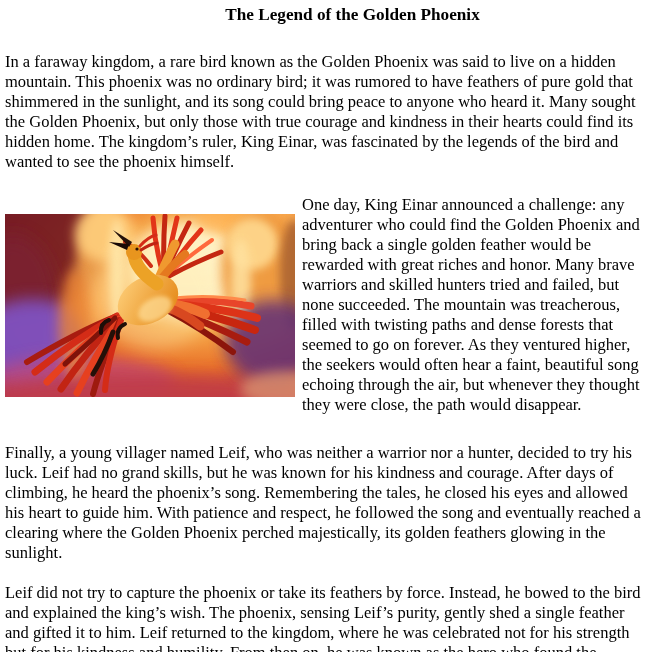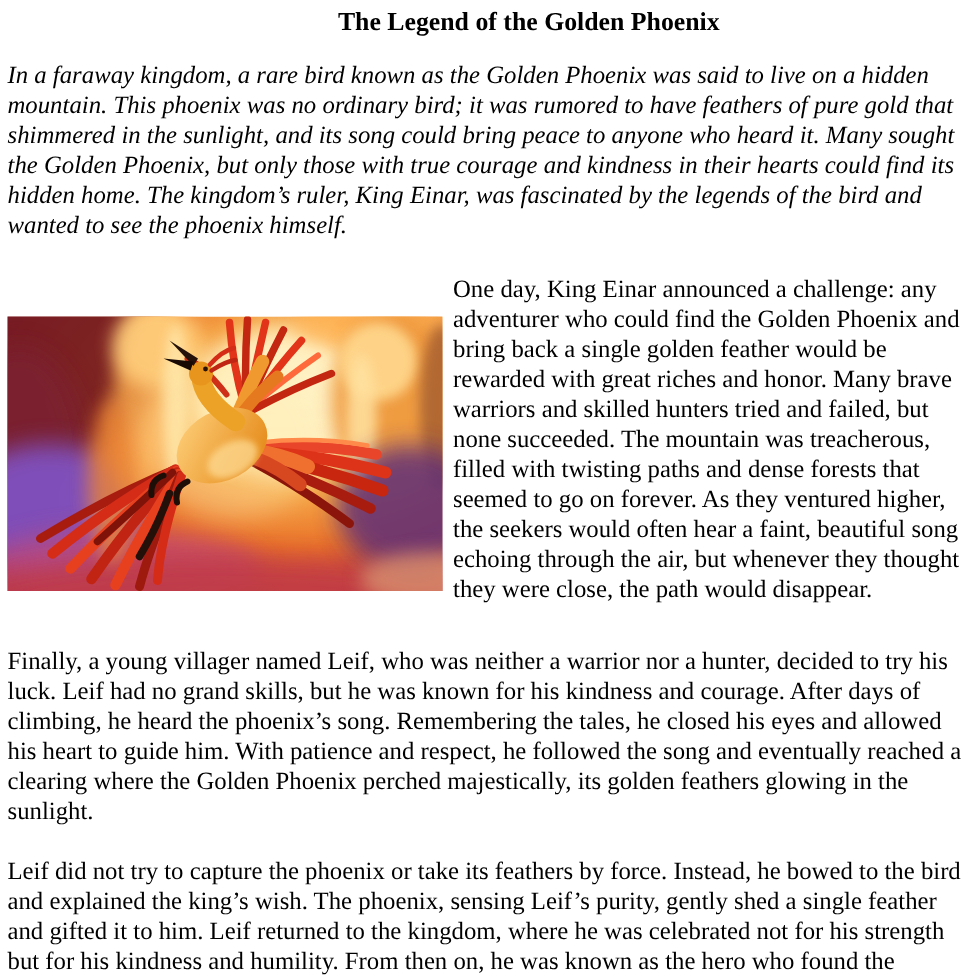--- a/index.html
+++ b/index.html
@@ -15,25 +15,25 @@
     overflow: hidden;
   }
   .doc-title {
     font-size: 17.2px;
     font-weight: bold;
     line-height: 21px;
     text-align: center;
     margin: 0 0 0 52px;
   }
   p { margin: 0; }
-  .para-1 { margin-top: 15px; font-style: italic; }
+  .para-1 { margin-top: 27px; }
   .media-row {
     margin-top: 23px;
     display: flex;
-    align-items: center;
+    align-items: flex-start;
   }
   .phoenix-figure {
     flex: none;
     width: 290px; height: 183px;
     margin: 19px 7px 0 0;
   }
   .phoenix-figure svg { display: block; width: 290px; height: 183px; }
   .para-2 { flex: 1 1 auto; }
   .para-3 { margin-top: 28px; }
   .para-4 { margin-top: 20px; }

